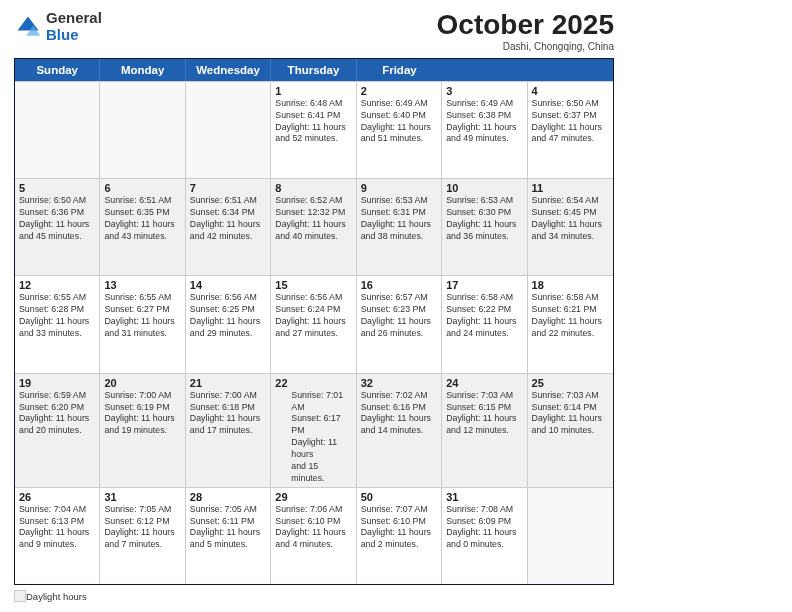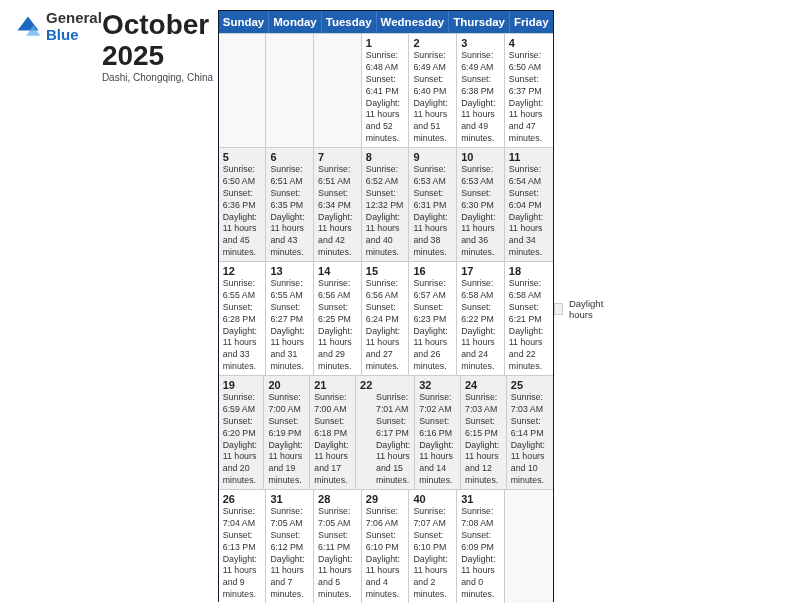--- a/index.html
+++ b/index.html
@@ -8,21 +8,21 @@
       height: 612px;
       font-family: Arial, sans-serif;
       background: #fff;
       overflow: hidden;
     }
     .page {
       width: 628px;
       height: 612px;
       padding: 10px 14px 10px 14px;
       display: flex;
-      flex-direction: row;
+      flex-direction: column;
     }
     .header {
       display: flex;
       justify-content: space-between;
       align-items: flex-start;
       margin-bottom: 6px;
     }
     .logo {
       display: flex;
       align-items: center;
@@ -41,21 +41,21 @@
     .logo-blue {
       font-size: 15px;
       font-weight: bold;
       color: #1a6abf;
     }
     .logo-icon {
       width: 28px;
       height: 28px;
     }
     .title-block {
-      text-align: left;
+      text-align: right;
     }
     .month-title {
       font-size: 28px;
       font-weight: bold;
       color: #222;
       line-height: 1.1;
     }
     .location {
       font-size: 10px;
       color: #444;
@@ -110,21 +110,20 @@
       margin-bottom: 1px;
     }
     .day-info {
       font-size: 8.8px;
       color: #333;
       line-height: 1.35;
     }
     .legend {
       display: flex;
       align-items: center;
-      gap: 6px;
       margin-top: 5px;
       font-size: 9.5px;
       color: #333;
     }
     .legend-box {
       width: 12px;
       height: 12px;
       background: #f0f0f0;
       border: 1px solid #ccc;
       display: inline-block;
@@ -148,21 +147,20 @@
     <div class="title-block">
       <div class="month-title">October 2025</div>
       <div class="location">Dashi, Chongqing, China</div>
     </div>
   </div>
 
   <div class="calendar">
     <div class="cal-header-row" id="cal-header">
         <div class="cal-header-cell">Sunday</div>
         <div class="cal-header-cell">Monday</div>
-        <div class="cal-header-cell">Tuesday</div>
         <div class="cal-header-cell">Wednesday</div>
         <div class="cal-header-cell">Thursday</div>
         <div class="cal-header-cell">Friday</div>
       </div>
     <div class="cal-body" id="cal-body">
         <div class="cal-week">
           <div class="cal-cell empty"></div>
           <div class="cal-cell empty"></div>
           <div class="cal-cell empty"></div>
           <div class="cal-cell">
@@ -233,21 +231,21 @@
           <div class="cal-cell shaded">
             <div class="day-num">10</div>
             <div class="day-info" style="white-space: pre-line;">Sunrise: 6:53 AM
 Sunset: 6:30 PM
 Daylight: 11 hours
 and 36 minutes.</div>
           </div>
           <div class="cal-cell shaded">
             <div class="day-num">11</div>
             <div class="day-info" style="white-space: pre-line;">Sunrise: 6:54 AM
-Sunset: 6:04 PM
+Sunset: 6:45 PM
 Daylight: 11 hours
 and 34 minutes.</div>
           </div>
         </div>
         <div class="cal-week">
           <div class="cal-cell">
             <div class="day-num">12</div>
             <div class="day-info" style="white-space: pre-line;">Sunrise: 6:55 AM
 Sunset: 6:28 PM
 Daylight: 11 hours
@@ -370,21 +368,21 @@
 and 5 minutes.</div>
           </div>
           <div class="cal-cell">
             <div class="day-num">29</div>
             <div class="day-info" style="white-space: pre-line;">Sunrise: 7:06 AM
 Sunset: 6:10 PM
 Daylight: 11 hours
 and 4 minutes.</div>
           </div>
           <div class="cal-cell">
-            <div class="day-num">40</div>
+            <div class="day-num">50</div>
             <div class="day-info" style="white-space: pre-line;">Sunrise: 7:07 AM
 Sunset: 6:10 PM
 Daylight: 11 hours
 and 2 minutes.</div>
           </div>
           <div class="cal-cell">
             <div class="day-num">31</div>
             <div class="day-info" style="white-space: pre-line;">Sunrise: 7:08 AM
 Sunset: 6:09 PM
 Daylight: 11 hours

